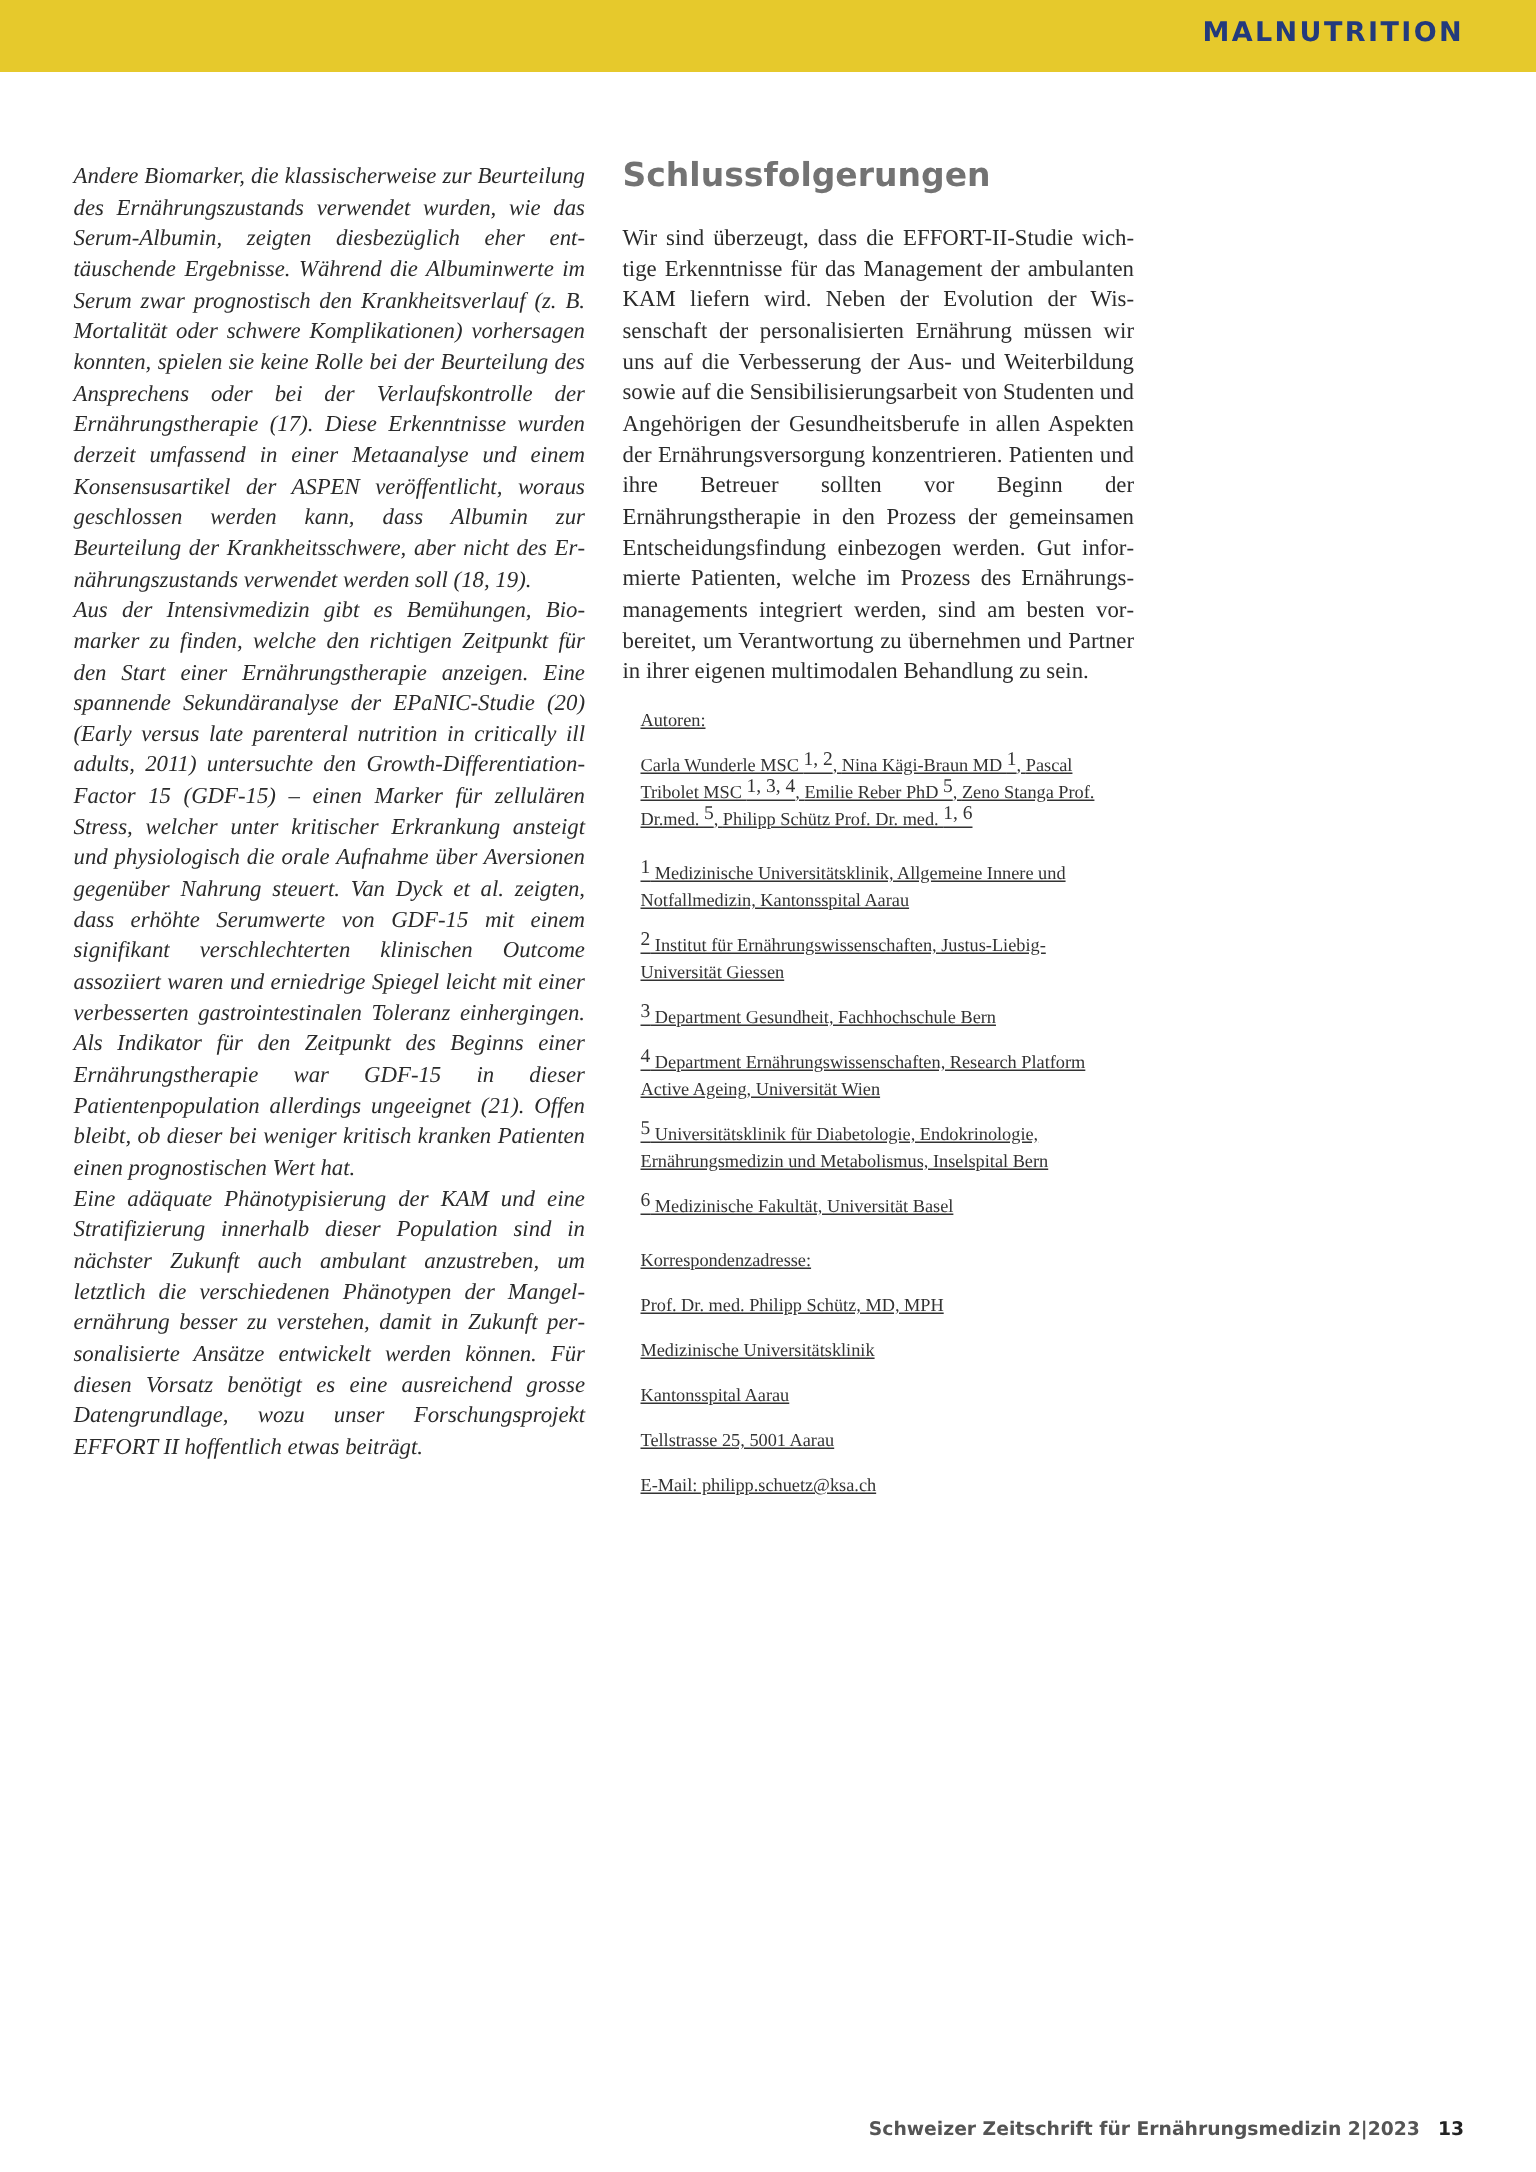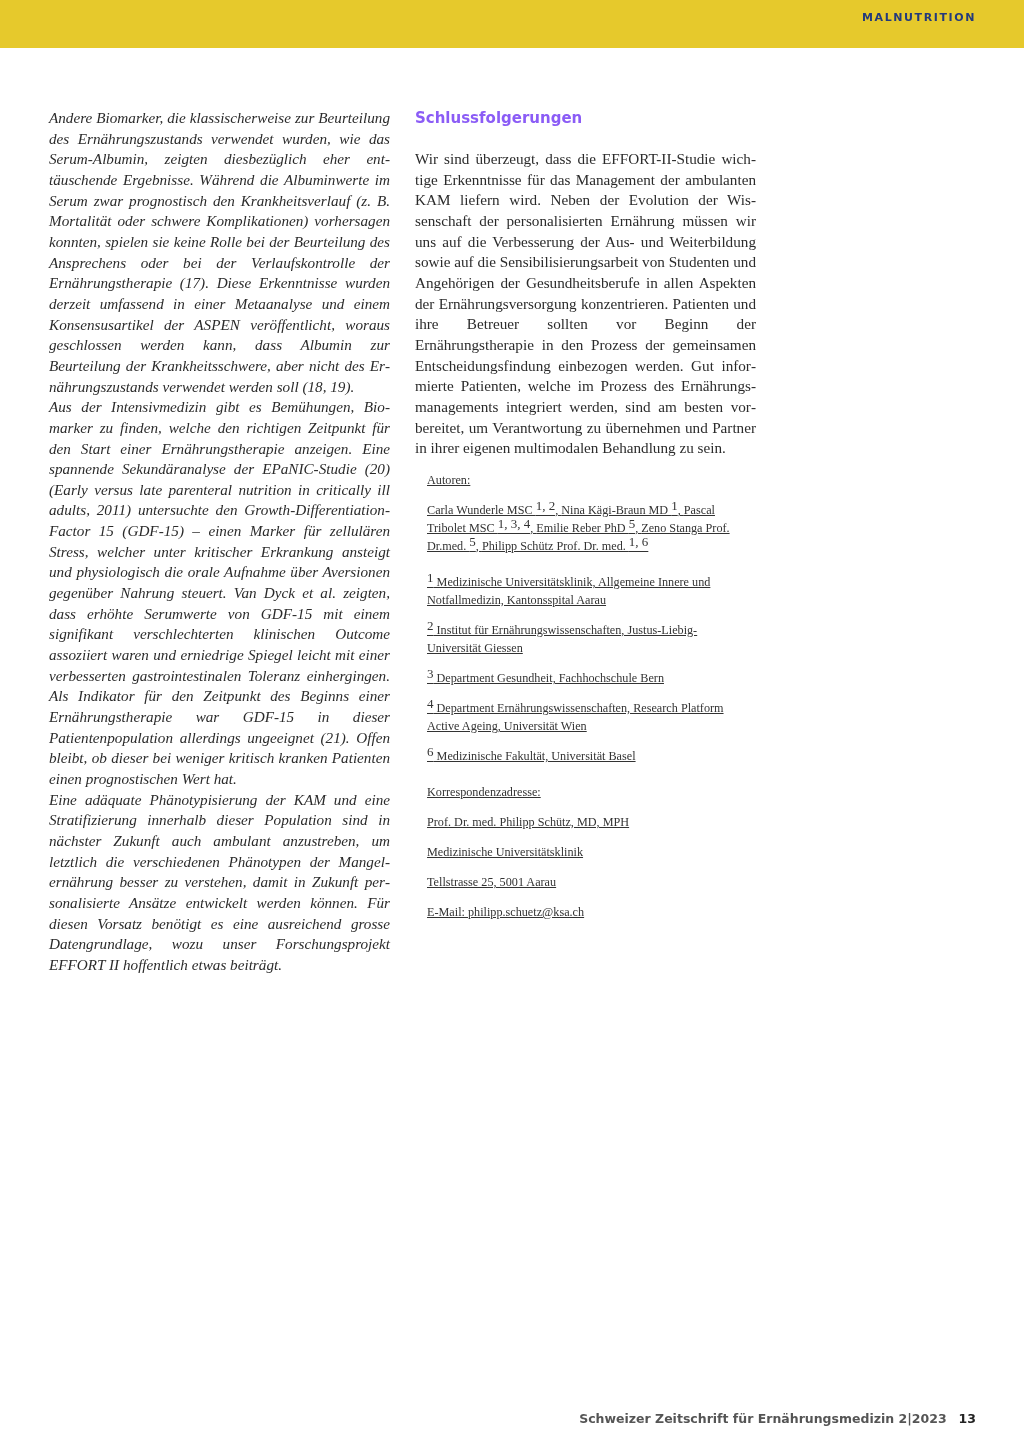--- a/index.html
+++ b/index.html
@@ -6,29 +6,29 @@
   body {
     width: 1024px; height: 1448px; background: #ffffff; position: relative; overflow: hidden;
     font-family: "Liberation Serif", "DejaVu Serif", serif; color: #2b2b2b;
   }
   .topbar {
     position: absolute; left: 0; top: 0; width: 1024px; height: 48px; background: #e6c92c;
   }
   .topbar .section {
     position: absolute; right: 48px; top: 11px;
     font-family: "DejaVu Sans", "Liberation Sans", sans-serif; font-weight: bold;
-    font-size: 11px; letter-spacing: 1.6px; color: #233a7c;
+    font-size: 18px; letter-spacing: 1.6px; color: #233a7c;
   }
   .col { position: absolute; top: 108px; font-size: 15.2px; line-height: 20.65px; text-align: justify; }
   .col-left { left: 49px; width: 341px; font-style: italic; }
   .col-right { left: 415px; width: 341px; }
   .col p { margin: 0; hyphens: manual; }
   .heading {
     font-family: "DejaVu Sans", "Liberation Sans", sans-serif; font-weight: bold;
-    color: #8b5cf6; font-size: 15px; margin: 0 0 21px 0; line-height: 20px;
+    color: #737373; font-size: 22px; margin: 0 0 21px 0; line-height: 20px;
   }
   .right-body { margin: 0 0 20px 0; }
   .small { font-size: 12.2px; line-height: 18px; text-align: left; color: #333; }
   .small p { margin: 12px; text-decoration: underline; }
   .block { margin-bottom: 18px; }
   sup { font-size: 13px; line-height: 0; vertical-align: 4px; }
   .refs {
     font-family: "Liberation Sans", "DejaVu Sans", sans-serif; font-size: 11px; color: #444;
     margin-top: 22px; letter-spacing: -0.2px;
   }
@@ -59,27 +59,29 @@
   <div class="small block">
     <p>Autoren:</p>
     <p id="authors-list"><span>Carla Wunderle MSC <sup>1, 2</sup></span>, <span>Nina Kägi-Braun MD <sup>1</sup></span>, <span>Pascal Tribo­let MSC <sup>1, 3, 4</sup></span>, <span>Emilie Reber PhD <sup>5</sup></span>, <span>Zeno Stanga Prof. Dr.med. <sup>5</sup></span>, <span>Philipp Schütz Prof. Dr. med. <sup>1, 6</sup></span></p>
   </div>
 
   <div class="small block" id="affiliations">
       <p><sup>1</sup><span> Medizinische Universitätsklinik, Allgemeine Innere und Notfallmedizin, Kantonsspital Aarau</span></p>
       <p><sup>2</sup><span> Institut für Ernährungswissenschaften, Justus-Liebig-Universität Giessen</span></p>
       <p><sup>3</sup><span> Department Gesundheit, Fachhochschule Bern</span></p>
       <p><sup>4</sup><span> Department Ernährungswissenschaften, Research Platform Active Ageing, Universität Wien</span></p>
+      <p><sup>5</sup><span> Universitätsklinik für Diabetologie, Endokrinologie, Ernährungsmedizin und Metabolismus, Inselspital Bern</span></p>
       <p><sup>6</sup><span> Medizinische Fakultät, Universität Basel</span></p>
     </div>
 
   <div class="small">
     <p>Korrespondenzadresse:</p>
     <p>Prof. Dr. med. Philipp Schütz, MD, MPH</p>
     <p>Medizinische Universitätsklinik</p>
+    <p>Kantonsspital Aarau</p>
     <p>Tellstrasse 25, 5001 Aarau</p>
     <p>E-Mail: philipp.schuetz@ksa.ch</p>
   </div>
 
 </div>
 
 <div class="footer">
   <span>Schweizer Zeitschrift für Ernährungsmedizin 2|2023</span><span class="pg">13</span>
 </div>
 

